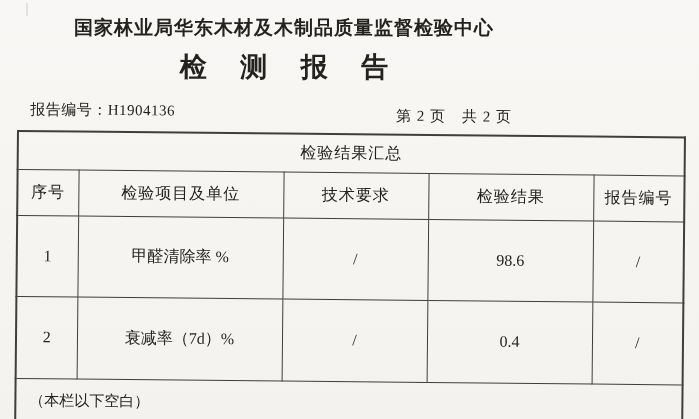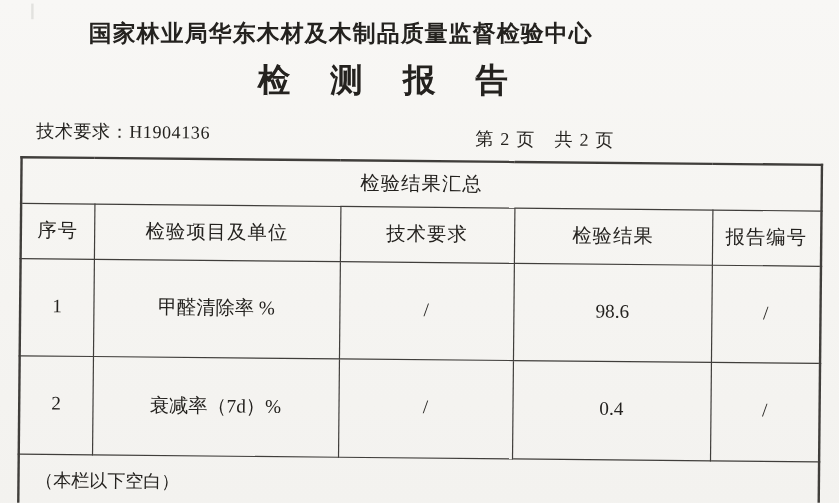--- a/index.html
+++ b/index.html
@@ -33,21 +33,20 @@
     letter-spacing: 1px;
   }
   .report-title {
     position: absolute; top: 49px; left: 0; width: 100%;
     text-align: center;
     font-family: "Liberation Sans", sans-serif;
     font-weight: bold;
     font-size: 27px;
     letter-spacing: 13px;
     text-indent: 13px; 
-    margin-left: 35px;
   }
 
   
   .tilt {
     position: absolute; left: 0; top: 0; width: 100%; height: 100%;
     transform: rotate(0.55deg);
     transform-origin: 17px 130px;
   }
   .report-no {
     position: absolute; left: 30px; top: 100px;
@@ -100,21 +99,21 @@
 
   <div class="artifact"></div>
 
   <div class="org-name">国家林业局华东木材及木制品质量监督检验中心</div>
 
   <div class="report-title">检 测 报 告</div>
 
   <div class="tilt">
 
     <div class="report-no">
-      <span>技术要求：</span><span>H1904136</span>
+      <span>报告编号：</span><span>H1904136</span>
     </div>
 
     <div class="page-info">第 2 页　共 2 页</div>
 
     <table class="results">
       <colgroup>
         <col class="c-seq">
           <col class="c-item">
           <col class="c-req">
           <col class="c-res">

